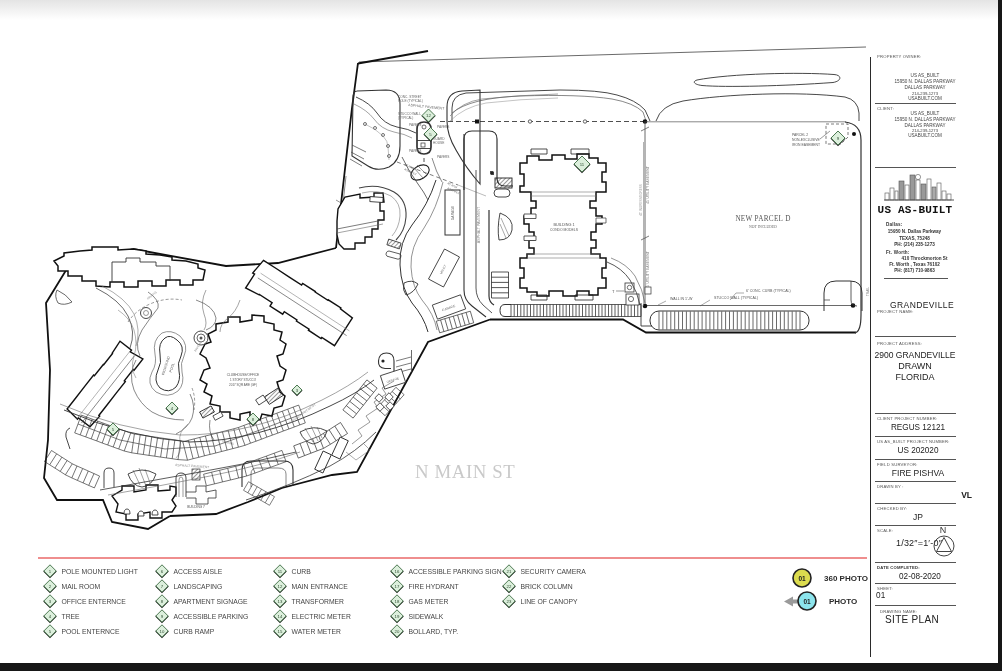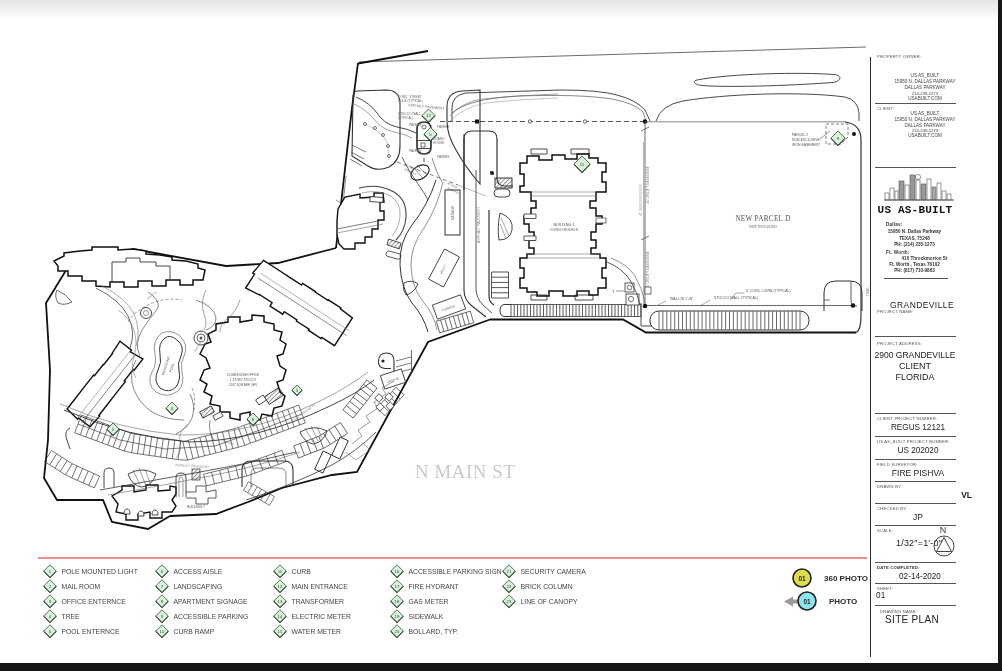--- a/index.html
+++ b/index.html
@@ -543,21 +543,21 @@
 <div class="abs" style="left:886px;top:250px;font-size:4.6px;color:#333;font-weight:bold;letter-spacing:0.2px;white-space:nowrap">Ft. Worth:</div>
 <div class="abs" style="left:872px;top:256px;width:105px;text-align:center;font-size:4.6px;color:#333;font-weight:bold;letter-spacing:0px;white-space:nowrap">410 Throckmorton St</div>
 <div class="abs" style="left:862px;top:262px;width:105px;text-align:center;font-size:4.6px;color:#333;font-weight:bold;letter-spacing:0px;white-space:nowrap">Ft. Worth ,  Texas 76102</div>
 <div class="abs" style="left:862px;top:268px;width:105px;text-align:center;font-size:4.6px;color:#333;font-weight:bold;letter-spacing:0px;white-space:nowrap">PH: (817) 710-9863</div>
 <div class="abs" style="left:884px;top:278px;width:64px;height:1.1px;background:#555"></div>
 <div class="abs" style="left:877px;top:309px;font-size:4.2px;color:#555;font-weight:normal;letter-spacing:0.2px;white-space:nowrap">PROJECT NAME:</div>
 <div class="abs" style="left:872px;top:300px;width:100px;text-align:center;font-size:8.5px;color:#222;font-weight:normal;letter-spacing:0.4px;white-space:nowrap">GRANDEVILLE</div>
 <div class="abs" style="left:875px;top:336px;width:81px;height:1.1px;background:#555"></div>
 <div class="abs" style="left:877px;top:341px;font-size:4.2px;color:#555;font-weight:normal;letter-spacing:0.2px;white-space:nowrap">PROJECT ADDRESS:</div>
 <div class="abs" style="left:862px;top:350px;width:106px;text-align:center;font-size:8.5px;color:#222;font-weight:normal;letter-spacing:0px;white-space:nowrap">2900 GRANDEVILLE</div>
-<div class="abs" style="left:862px;top:361px;width:106px;text-align:center;font-size:9px;color:#222;font-weight:normal;letter-spacing:0px;white-space:nowrap">CLIENT</div>
+<div class="abs" style="left:862px;top:361px;width:106px;text-align:center;font-size:9px;color:#222;font-weight:normal;letter-spacing:0px;white-space:nowrap">DRAWN</div>
 <div class="abs" style="left:862px;top:372px;width:106px;text-align:center;font-size:9px;color:#222;font-weight:normal;letter-spacing:0px;white-space:nowrap">FLORIDA</div>
 <div class="abs" style="left:875px;top:413px;width:81px;height:1.1px;background:#555"></div>
 <div class="abs" style="left:877px;top:416px;font-size:4.2px;color:#555;font-weight:normal;letter-spacing:0.2px;white-space:nowrap">CLIENT PROJECT NUMBER:</div>
 <div class="abs" style="left:864px;top:423px;width:108px;text-align:center;font-size:8.2px;color:#222;font-weight:normal;letter-spacing:0px;white-space:nowrap">REGUS 12121</div>
 <div class="abs" style="left:875px;top:436px;width:81px;height:1.1px;background:#555"></div>
 <div class="abs" style="left:877px;top:439px;font-size:4.2px;color:#555;font-weight:normal;letter-spacing:0.2px;white-space:nowrap">US AS_BUILT PROJECT NUMBER:</div>
 <div class="abs" style="left:864px;top:446px;width:108px;text-align:center;font-size:8.2px;color:#222;font-weight:normal;letter-spacing:0px;white-space:nowrap">US 202020</div>
 <div class="abs" style="left:875px;top:459px;width:81px;height:1.1px;background:#555"></div>
 <div class="abs" style="left:877px;top:462px;font-size:4.2px;color:#555;font-weight:normal;letter-spacing:0.2px;white-space:nowrap">FIELD SURVEYOR:</div>
 <div class="abs" style="left:864px;top:468px;width:108px;text-align:center;font-size:8.5px;color:#222;font-weight:normal;letter-spacing:0px;white-space:nowrap">FIRE PISHVA</div>
@@ -570,21 +570,21 @@
 <div class="abs" style="left:875px;top:525px;width:81px;height:1.1px;background:#555"></div>
 <div class="abs" style="left:877px;top:528px;font-size:4.2px;color:#555;font-weight:normal;letter-spacing:0.2px;white-space:nowrap">SCALE:</div>
 <div class="abs" style="left:896px;top:538px;font-size:9px;color:#222;font-weight:normal;letter-spacing:0.2px;white-space:nowrap">1/32″=1′-0″</div>
 <svg class="abs" style="left:928px;top:524px" width="32" height="40" viewBox="0 0 32 40">
 <text x="15" y="9" font-size="9" fill="#333" text-anchor="middle" font-family="Liberation Sans,sans-serif">N</text>
 <circle cx="16" cy="22" r="10" fill="none" stroke="#444" stroke-width="1"></circle>
 <path d="M16,13.5 L23.5,27.5 L8.5,27.5 Z" fill="none" stroke="#444" stroke-width="1"></path>
 </svg>
 <div class="abs" style="left:875px;top:562px;width:81px;height:1.1px;background:#555"></div>
 <div class="abs" style="left:877px;top:565px;font-size:4.2px;color:#333;font-weight:bold;letter-spacing:0.2px;white-space:nowrap">DATE COMPLETED:</div>
-<div class="abs" style="left:864px;top:572px;width:112px;text-align:center;font-size:8.2px;color:#222;font-weight:normal;letter-spacing:0px;white-space:nowrap">02-14-2020</div>
+<div class="abs" style="left:864px;top:572px;width:112px;text-align:center;font-size:8.2px;color:#222;font-weight:normal;letter-spacing:0px;white-space:nowrap">02-08-2020</div>
 <div class="abs" style="left:875px;top:583px;width:81px;height:1.1px;background:#555"></div>
 <div class="abs" style="left:877px;top:586px;font-size:4.2px;color:#555;font-weight:normal;letter-spacing:0.2px;white-space:nowrap">SHEET:</div>
 <div class="abs" style="left:876px;top:591px;font-size:8.2px;color:#222;font-weight:normal;letter-spacing:0.2px;white-space:nowrap">01</div>
 <div class="abs" style="left:875px;top:605px;width:81px;height:1.1px;background:#555"></div>
 <div class="abs" style="left:880px;top:609px;font-size:4.2px;color:#555;font-weight:normal;letter-spacing:0.2px;white-space:nowrap">DRAWING NAME:</div>
 <div class="abs" style="left:858px;top:614px;width:108px;text-align:center;font-size:10px;color:#222;font-weight:normal;letter-spacing:0.3px;white-space:nowrap">SITE PLAN</div>
 <div class="abs" style="left:38px;top:556.5px;width:829px;height:2.2px;background:#ef8e8e"></div>
 <svg class="abs" style="left:0;top:0" width="1002" height="671" viewBox="0 0 1002 671">
     <g>
       <path d="M56.2,571 L50,577.2 L43.8,571" fill="none" stroke="#222" stroke-width="1.6"></path>

